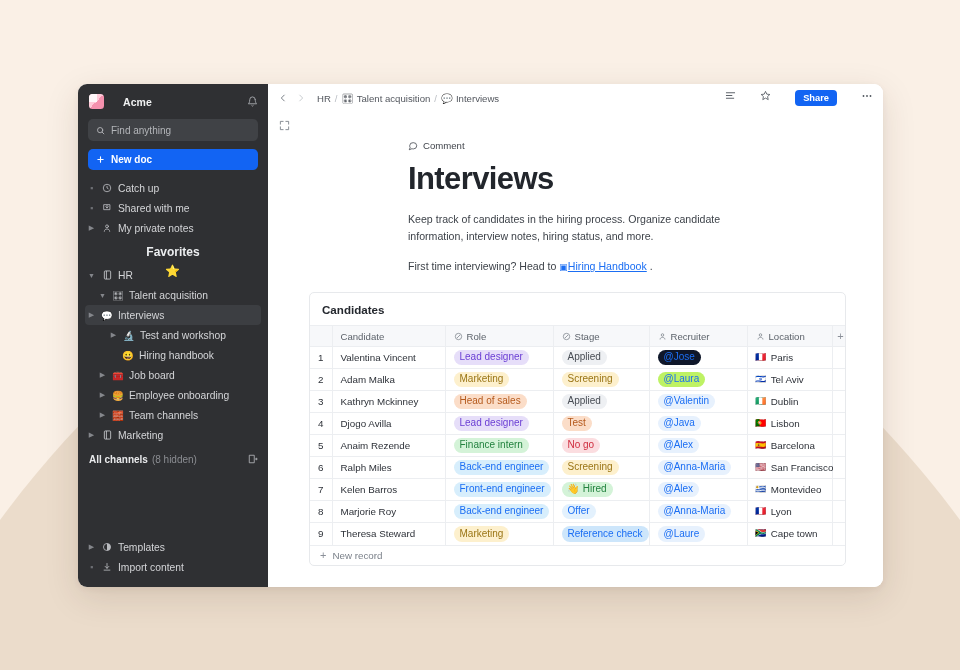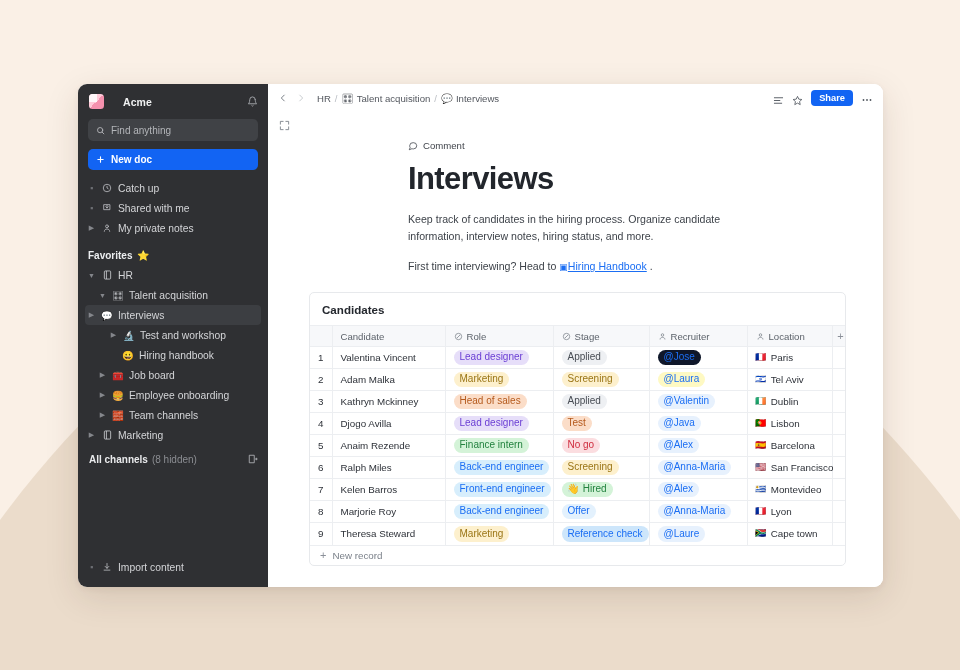--- a/index.html
+++ b/index.html
@@ -114,22 +114,23 @@
   }
   .sb-row.sel {
     background: #3c3e42;
     border-radius: 4px;
     margin: 0 7px;
     padding-left: 2px;
   }
   .fav-head {
     display: flex; align-items: center; gap: 5px;
     padding: 0 10px; height: 20px;
-    font-size: 10px; font-weight: 700; color: #eceef0;
+    font-size: 12px; font-weight: 700; color: #eceef0;
     margin-top: 7px;
+    flex-direction: column;
   }
   .indent1 { padding-left: 20px; }
   .indent2 { padding-left: 31px; }
   .indent3 { padding-left: 44px; }
   .allch {
     display:flex; align-items:flex-start;
     padding: 0 10px 0 11px; height: 22px; margin-top: 9px;
     font-size: 10px;
   }
   .allch b { font-weight: 700; color: #e9eaec; }
@@ -153,21 +154,21 @@
     gap: 6px;
     font-size: 9.6px;
     color: #4c4f55;
     flex: 0 0 28px;
   }
   .nav-arrow { color:#9aa0a8; display:flex; padding:0 1px; }
   .nav-arrow.dim { color:#c3c7cc; }
   .crumbs { display:flex; align-items:center; gap:4px; margin-left: 4px; color:#53575e;}
   .crumb-sep { color:#b9bdc3; }
   .crumb { display:flex; align-items:center; gap:3px; }
-  .topbar-right { margin-left:auto; display:flex; align-items:flex-end; gap:8px; }
+  .topbar-right { margin-left:auto; display:flex; align-items:flex-start; gap:24px; }
   .share-btn {
     background:#1264f3; color:#fff; font-size:9.3px; font-weight:700;
     padding: 3px 8px; border-radius:4px;
   }
   .tb-icon { color:#5a6069; display:flex; }
   .expand-row {
     height: 26px;
     display:flex; align-items:center;
     padding-left: 11px;
     flex: 0 0 26px;
@@ -416,20 +417,30 @@
             <path d="M4 3h11v18H4z"></path>
             <line x1="18" y1="12" x2="22" y2="12"></line>
             <line x1="20" y1="10" x2="20" y2="14"></line>
           </svg>
       </span>
     </div>
 
     <div class="sb-spacer"></div>
 
     <div class="sb-bottom">
+      <div class="sb-row">
+        <span class="caret">▶</span>
+        <span class="ic">
+          <svg width="10" height="10" viewBox="0 0 24 24" fill="none" stroke="#b9bbbf" stroke-width="2">
+              <circle cx="12" cy="12" r="8.5"></circle>
+              <path d="M12 3.5a8.5 8.5 0 0 1 0 17z" fill="#b9bbbf" stroke="none"></path>
+            </svg>
+        </span>
+        <span>Templates</span>
+      </div>
       <div class="sb-row">
         <span class="dot">▪</span>
         <span class="ic">
           <svg width="10" height="10" viewBox="0 0 24 24" fill="none" stroke="#b9bbbf" stroke-width="2" stroke-linecap="round">
               <line x1="12" y1="3.5" x2="12" y2="15"></line>
               <polyline points="7.5 10.5 12 15 16.5 10.5"></polyline>
               <line x1="5" y1="19.5" x2="19" y2="19.5"></line>
             </svg>
         </span>
         <span>Import content</span>
@@ -605,21 +616,21 @@
                       <span>Paris</span>
                     </span>
                   </td>
                   <td class="plus"></td>
                 </tr>
                 <tr>
                   <td class="num">2</td>
                   <td>Adam Malka</td>
                   <td><span class="tag" style="background: rgb(253, 240, 205); color: rgb(154, 117, 21);">Marketing</span></td>
                   <td><span class="tag" style="background: rgb(253, 240, 205); color: rgb(154, 117, 21);">Screening</span></td>
-                  <td><span class="tag" style="background: #fef9c3; color: rgb(27, 110, 243);">@Laura</span></td>
+                  <td><span class="tag" style="background: #bef264; color: rgb(27, 110, 243);">@Laura</span></td>
                   <td>
                     <span class="cell-loc">
                       <span class="flag">🇮🇱</span>
                       <span>Tel Aviv</span>
                     </span>
                   </td>
                   <td class="plus"></td>
                 </tr>
                 <tr>
                   <td class="num">3</td>

